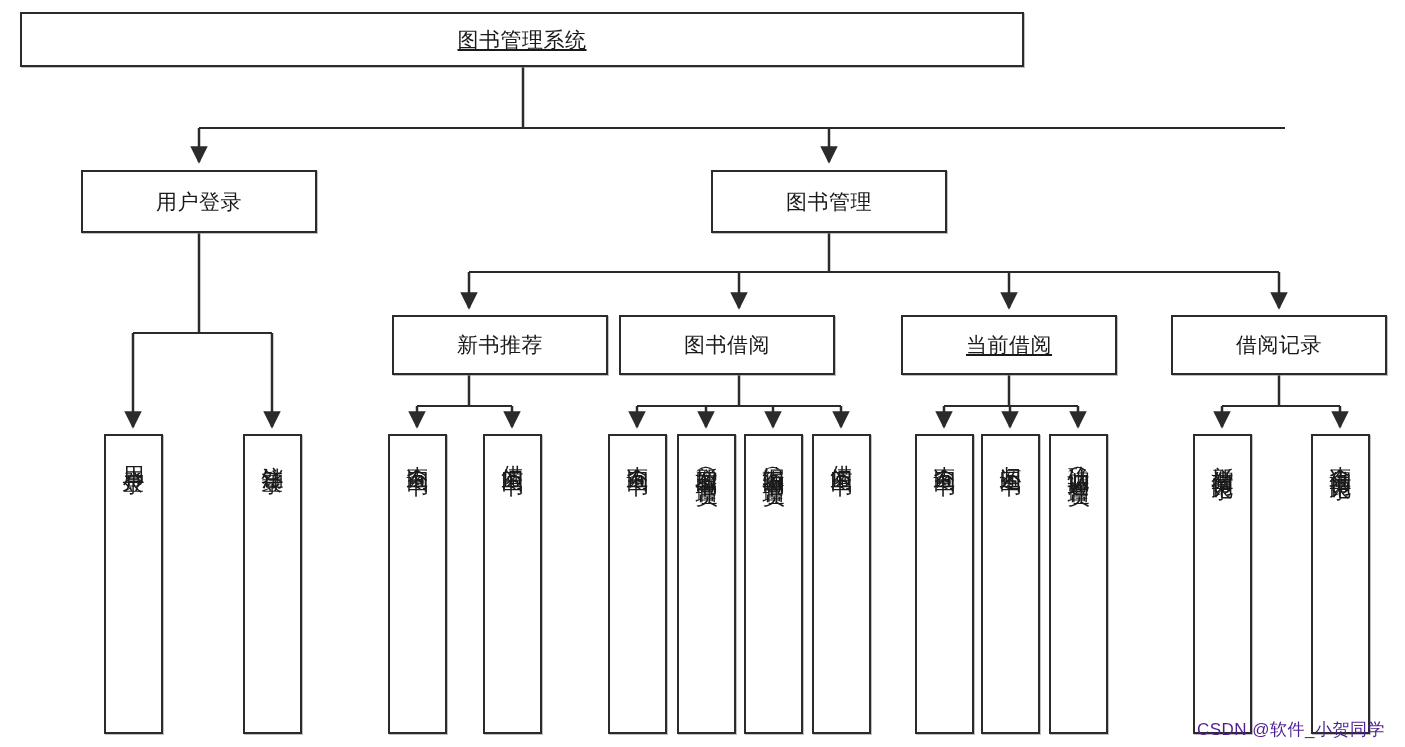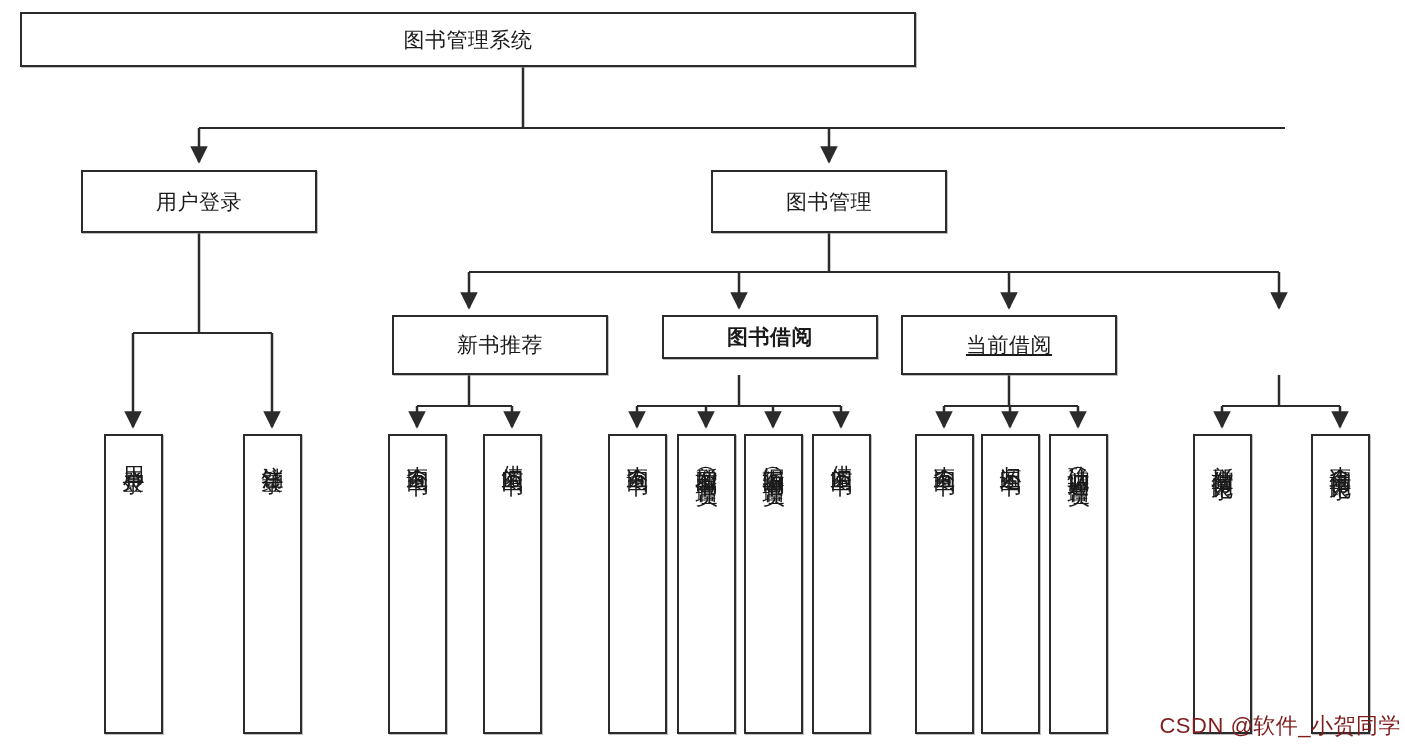--- a/index.html
+++ b/index.html
@@ -52,24 +52,24 @@
   }
   .node.vert .lbl {
     writing-mode: vertical-rl;
     text-orientation: upright;
     font-size: 22px;
     letter-spacing: 3px;
     line-height: 1;
   }
   .watermark {
     position: absolute;
-    right: 4px;
+    right: 20px;
     bottom: 6px;
-    font-size: 22px;
-    color: #7f1d1d;
+    font-size: 17px;
+    color: #4c1d95;
     letter-spacing: 0.5px;
     user-select: none;
     white-space: pre;
   }
 </style>
 </head>
 <body>
 
 <div id="canvas">
 
@@ -116,39 +116,42 @@
       <path d="M 1010 406 L 1010 427" marker-end="url(#arrow)"></path>
       <path d="M 1078 406 L 1078 427" marker-end="url(#arrow)"></path>
 
       <path d="M 1279 375 L 1279 406"></path>
       <path d="M 1222 406 L 1340 406" stroke-width="2"></path>
       <path d="M 1222 406 L 1222 427" marker-end="url(#arrow)"></path>
       <path d="M 1340 406 L 1340 427" marker-end="url(#arrow)"></path>
     </g>
   </svg>
 
-  <div class="node root" style="left:20px; top:12px; width:896px; height:55px;">
+  <div class="node root" style="left:20px; top:12px; width:1004px; height:55px;text-decoration:underline;">
     <span class="lbl">图书管理系统</span>
   </div>
 
   <div class="node horiz" style="left:81px; top:170px; width:236px; height:63px;">
     <span class="lbl">用户登录</span>
   </div>
   <div class="node horiz" style="left:711px; top:170px; width:236px; height:63px;">
     <span class="lbl">图书管理</span>
   </div>
 
   <div class="node horiz" style="left:361px; top:315px; width:216px; height:60px;margin-left:31px;">
     <span class="lbl">新书推荐</span>
   </div>
-  <div class="node horiz" style="left:662px; top:315px; width:216px; height:44px;font-weight:bold;">
+  <div class="node horiz" style="left:619px; top:315px; width:216px; height:60px;">
     <span class="lbl">图书借阅</span>
   </div>
   <div class="node horiz" style="left:901px; top:315px; width:216px; height:60px;text-decoration:underline;">
     <span class="lbl">当前借阅</span>
+  </div>
+  <div class="node horiz" style="left:1171px; top:315px; width:216px; height:60px;">
+    <span class="lbl">借阅记录</span>
   </div>
 
   <div class="node vert" style="left:104px; top:434px; width:59px; height:300px;">
     <span class="lbl">用户登录</span>
   </div>
   <div class="node vert" style="left:243px; top:434px; width:59px; height:300px;">
     <span class="lbl">注销登录</span>
   </div>
 
   <div class="node vert" style="left:388px; top:434px; width:59px; height:300px;">

